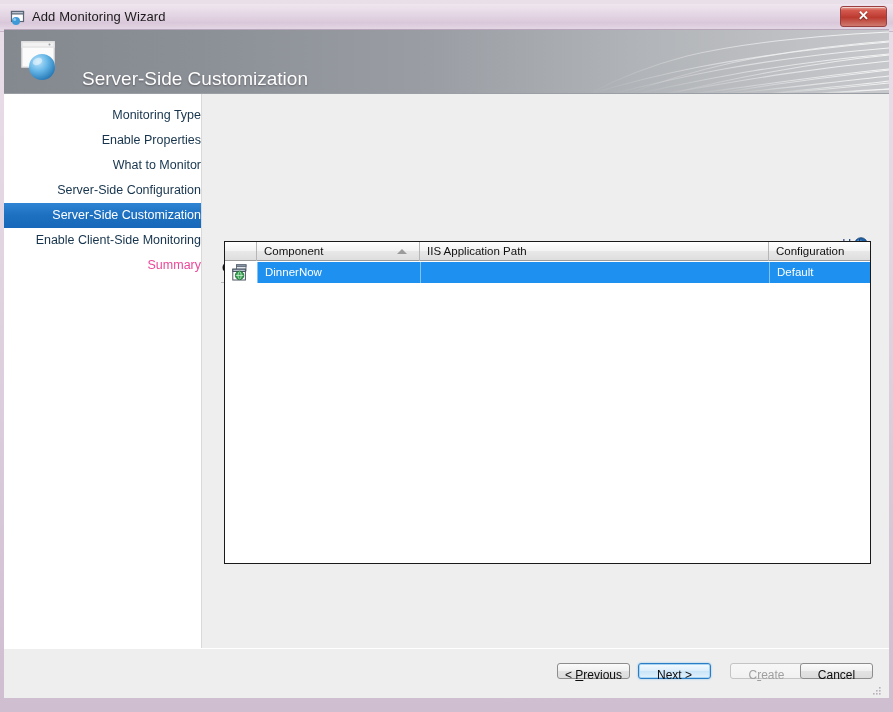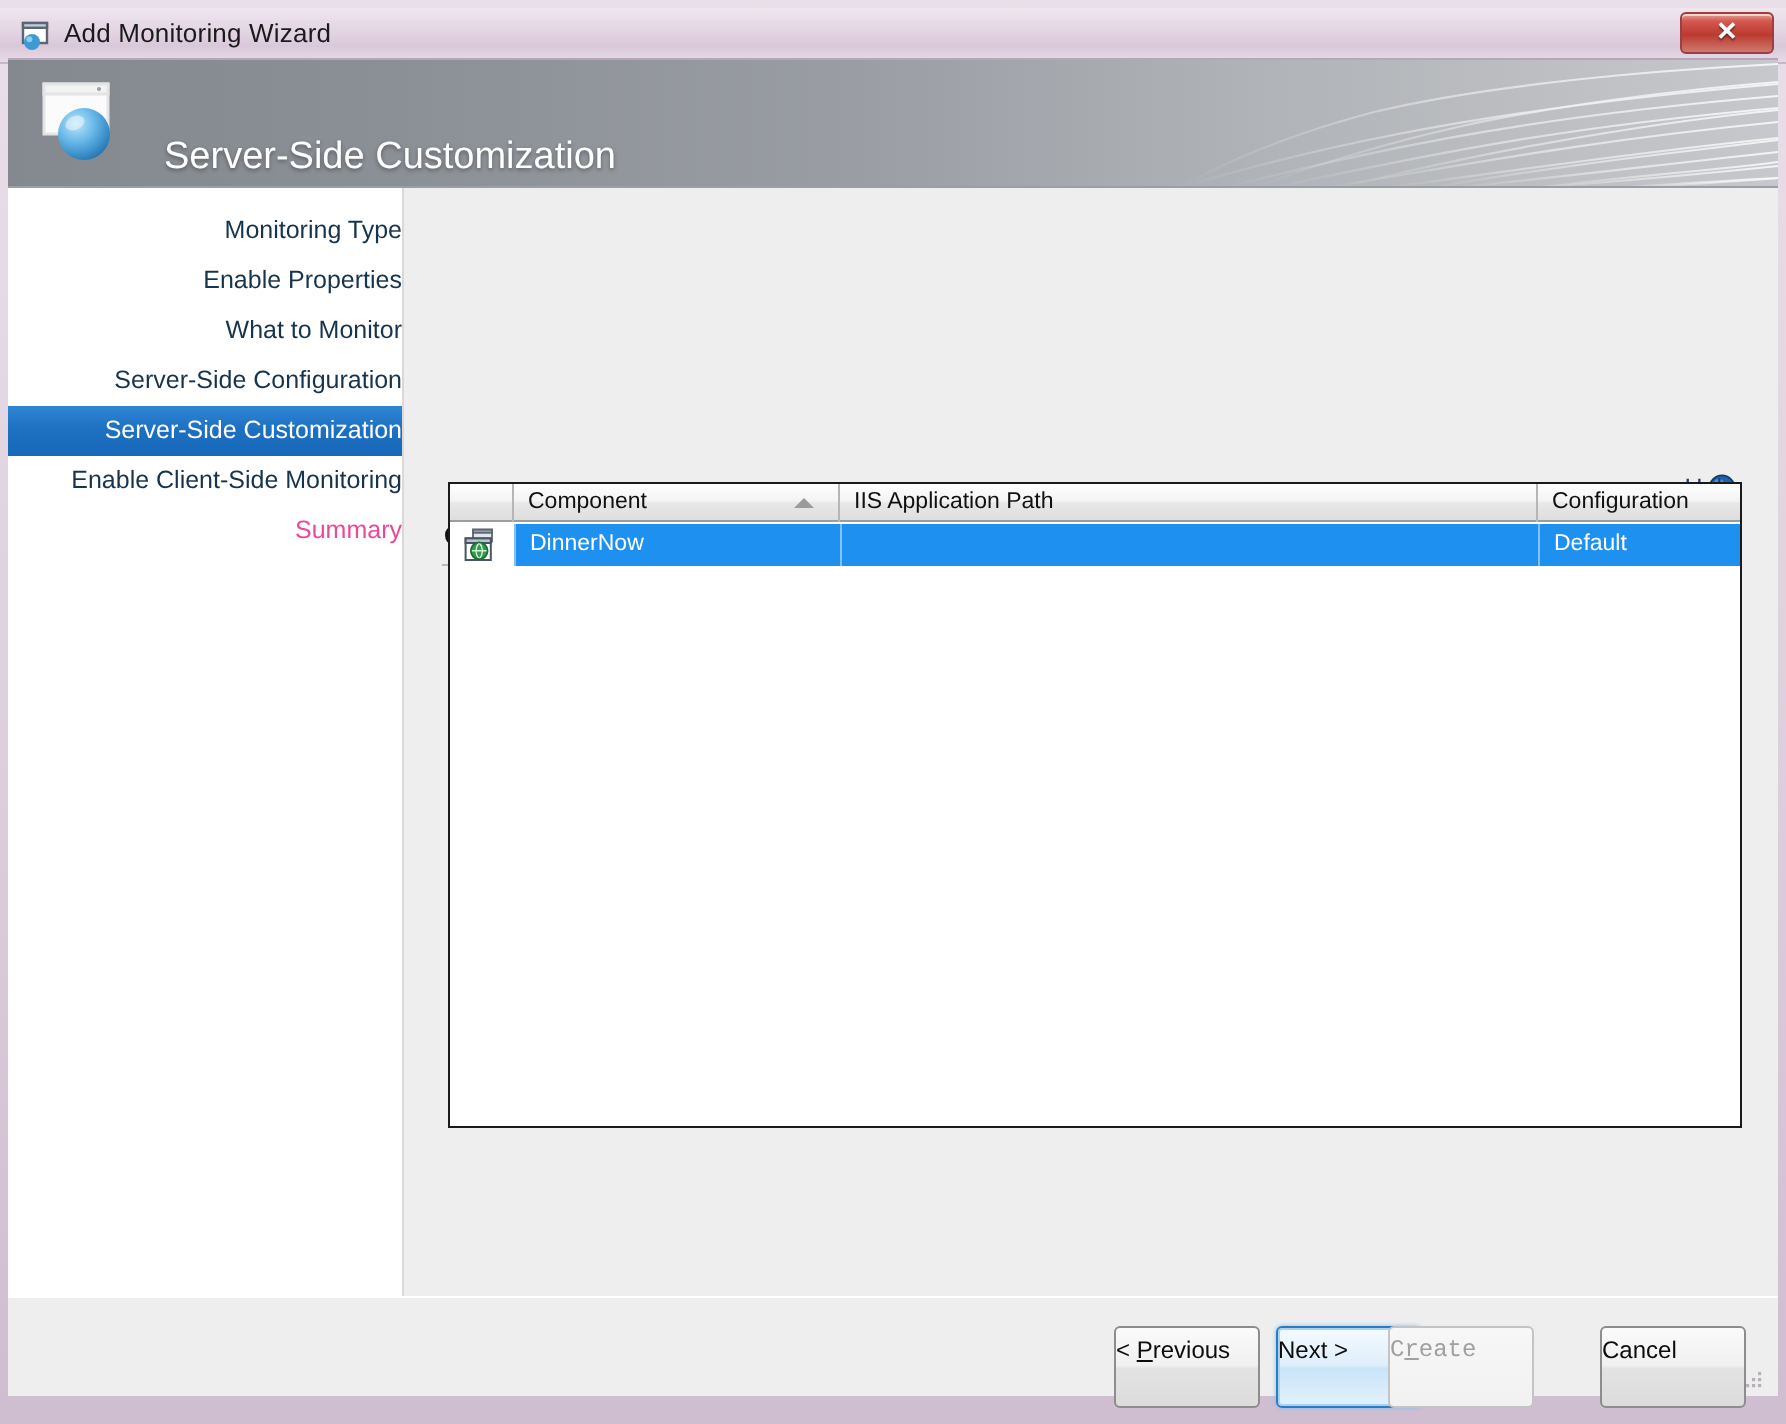--- a/index.html
+++ b/index.html
@@ -195,44 +195,44 @@
 
   
   #footer {
     position: absolute;
     left: 4px; top: 648px; width: 885px; height: 50px;
     background: #eeeeee;
     border-top: 1px solid #ffffff;
   }
   .btn {
     position: absolute; top: 14px;
-    height: 41px; width: 73px;
+    height: 16px; width: 73px;
     font-size: 12px; color: #0d0d0d;
     border: 1px solid #8d8d8d;
     border-radius: 3px;
     background: linear-gradient(180deg,#fbfbfb 0%, #f0f0f0 48%, #e3e3e3 52%, #dcdcdc 100%);
     cursor: pointer;
     line-height: 22px;
-    text-align: left;
+    text-align: center;
     white-space: nowrap;
   }
   .btn.primary {
     border: 1px solid #2a7cc4;
     box-shadow: 0 0 0 1px #a8d4f2 inset, 0 0 2px #7cc0ee;
     background: linear-gradient(180deg,#f4fbff 0%, #ddeefb 48%, #c9e4f8 52%, #e3f2fc 100%);
   }
   .btn.disabled {
     color: #a0a0a0;
     border: 1px solid #c4c4c4;
     background: linear-gradient(180deg,#f7f7f7 0%, #f1f1f1 100%);
     cursor: default;
   }
   #btn-previous { left: 553px; }
   #btn-next     { left: 634px; }
-  #btn-create   { left: 690px; font-family: Liberation Mono, monospace; }
+  #btn-create   { left: 726px; }
   #btn-cancel   { left: 796px; }
 
   #resize-grip { position: absolute; right: 6px; bottom: 3px; width: 12px; height: 12px; }
 </style>
 </head>
 <body>
 
 <div id="window">
 
   <div id="titlebar">

